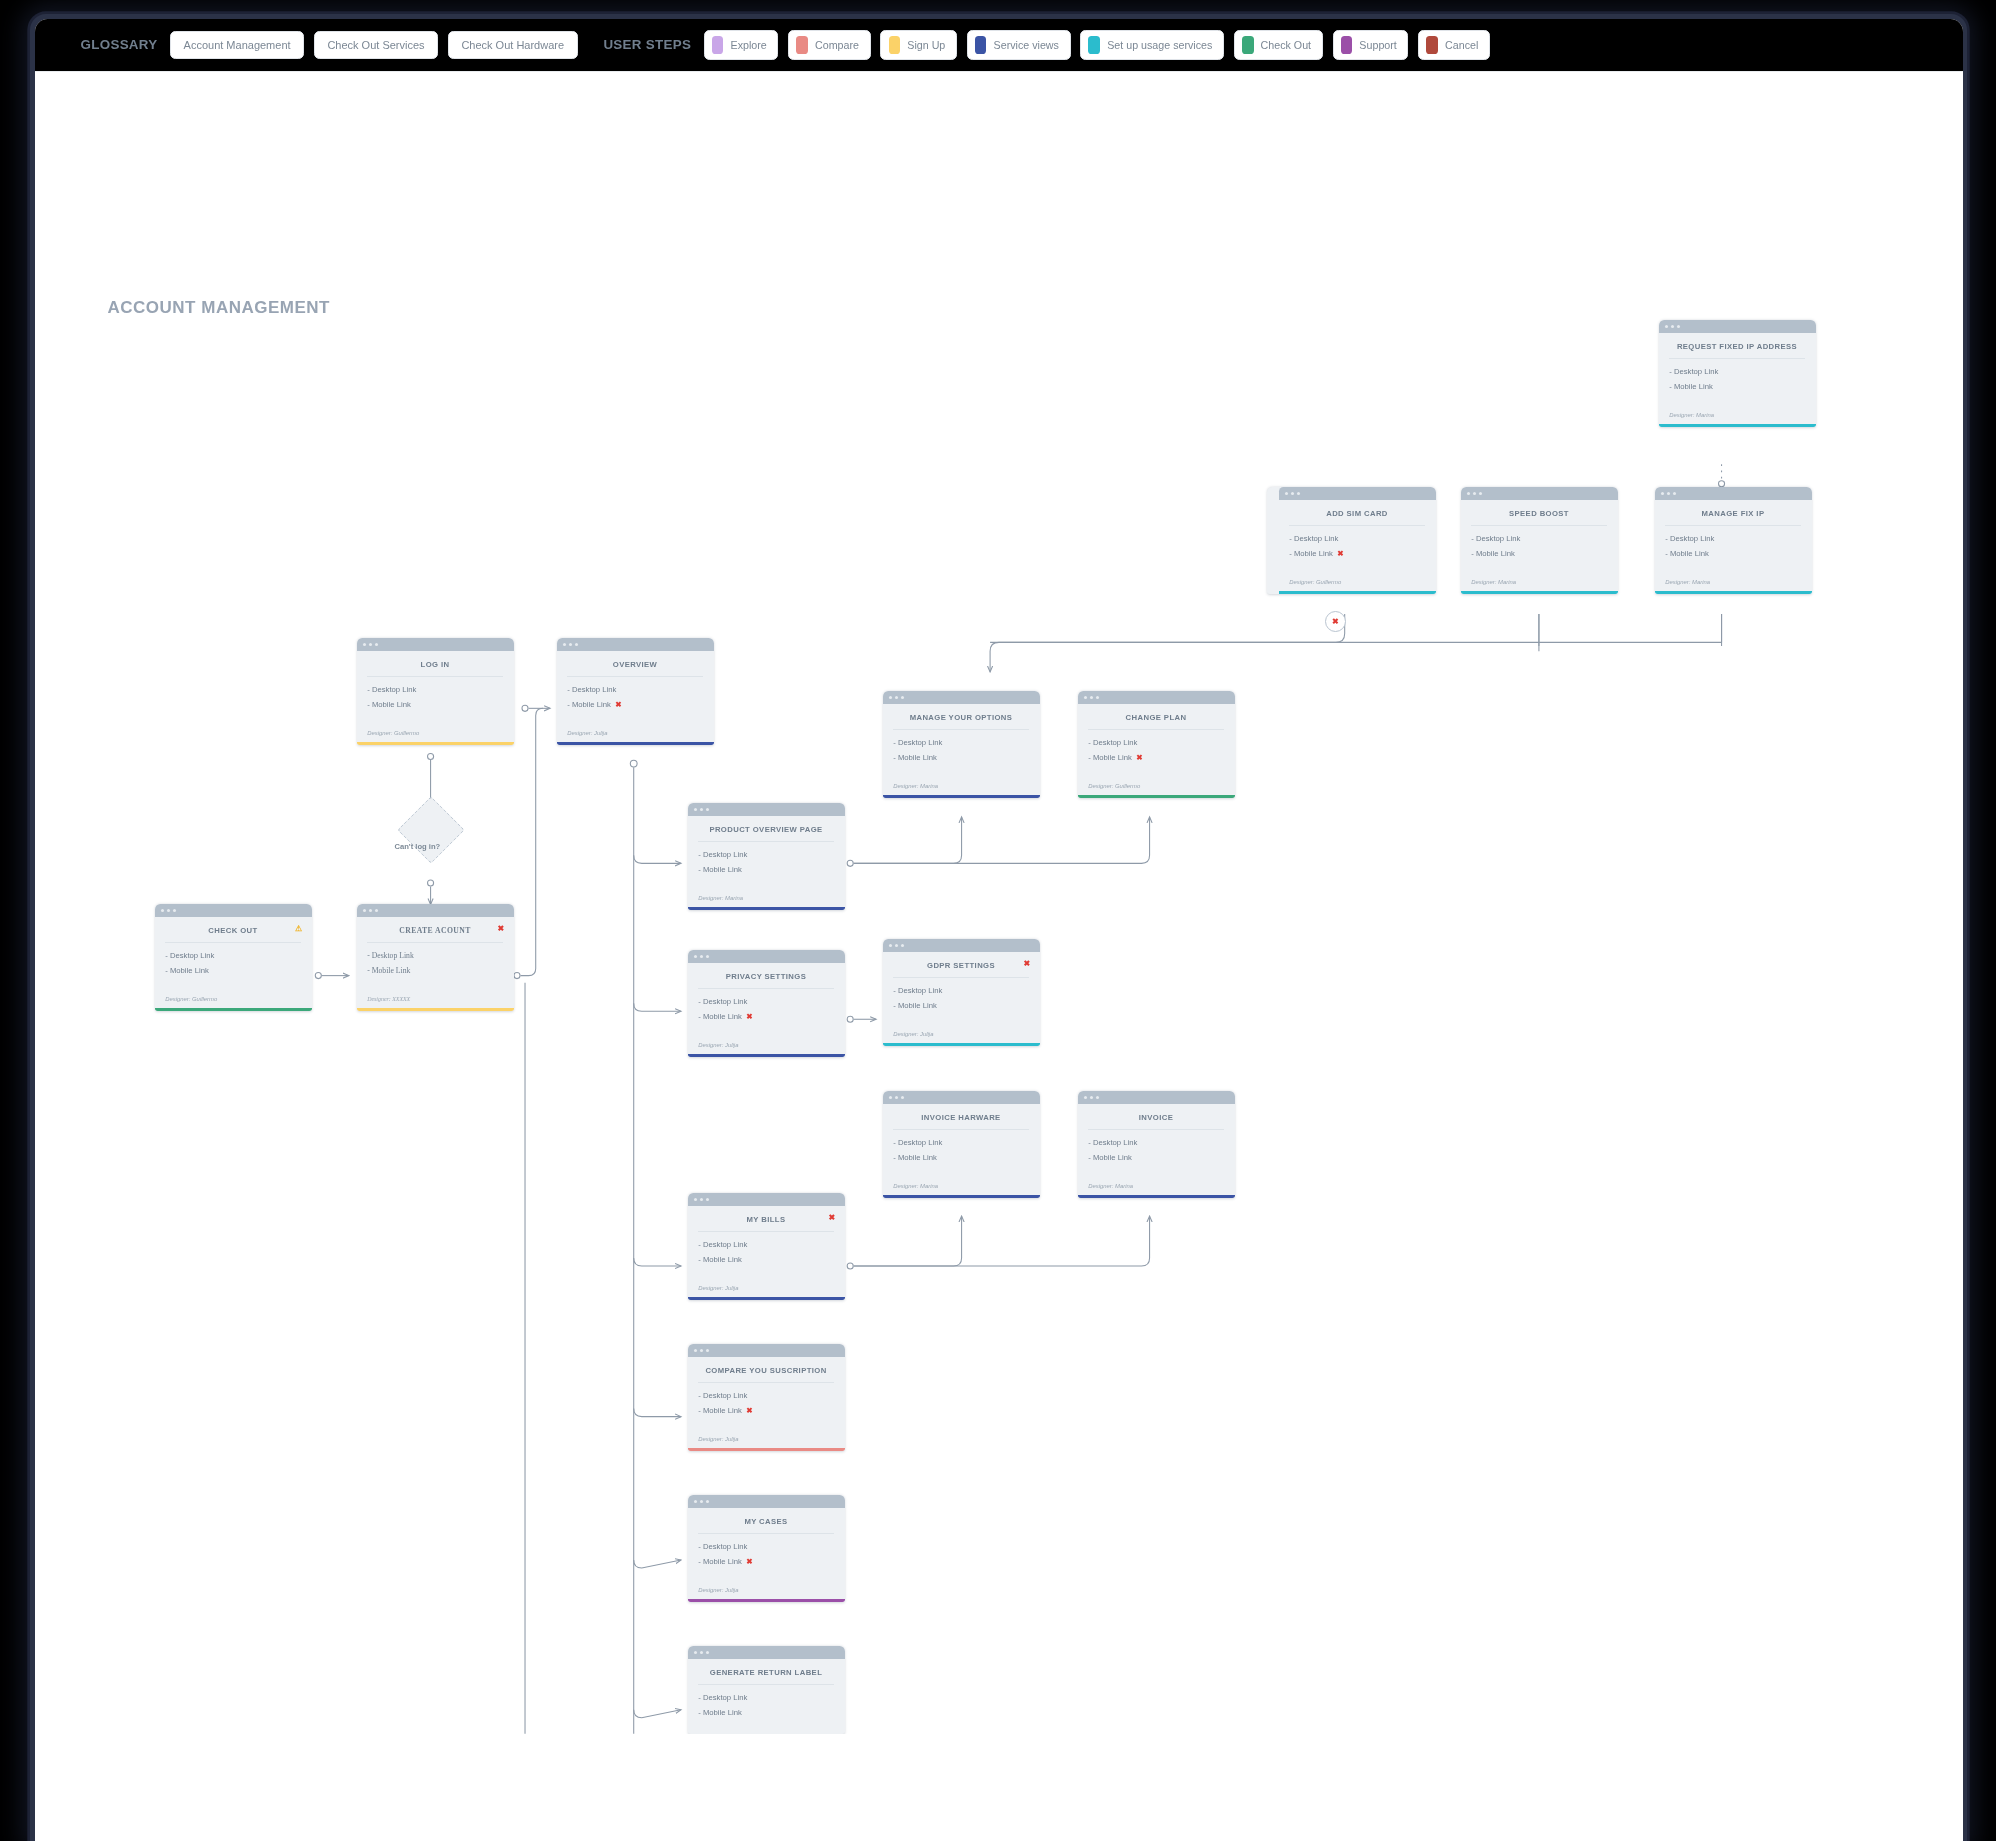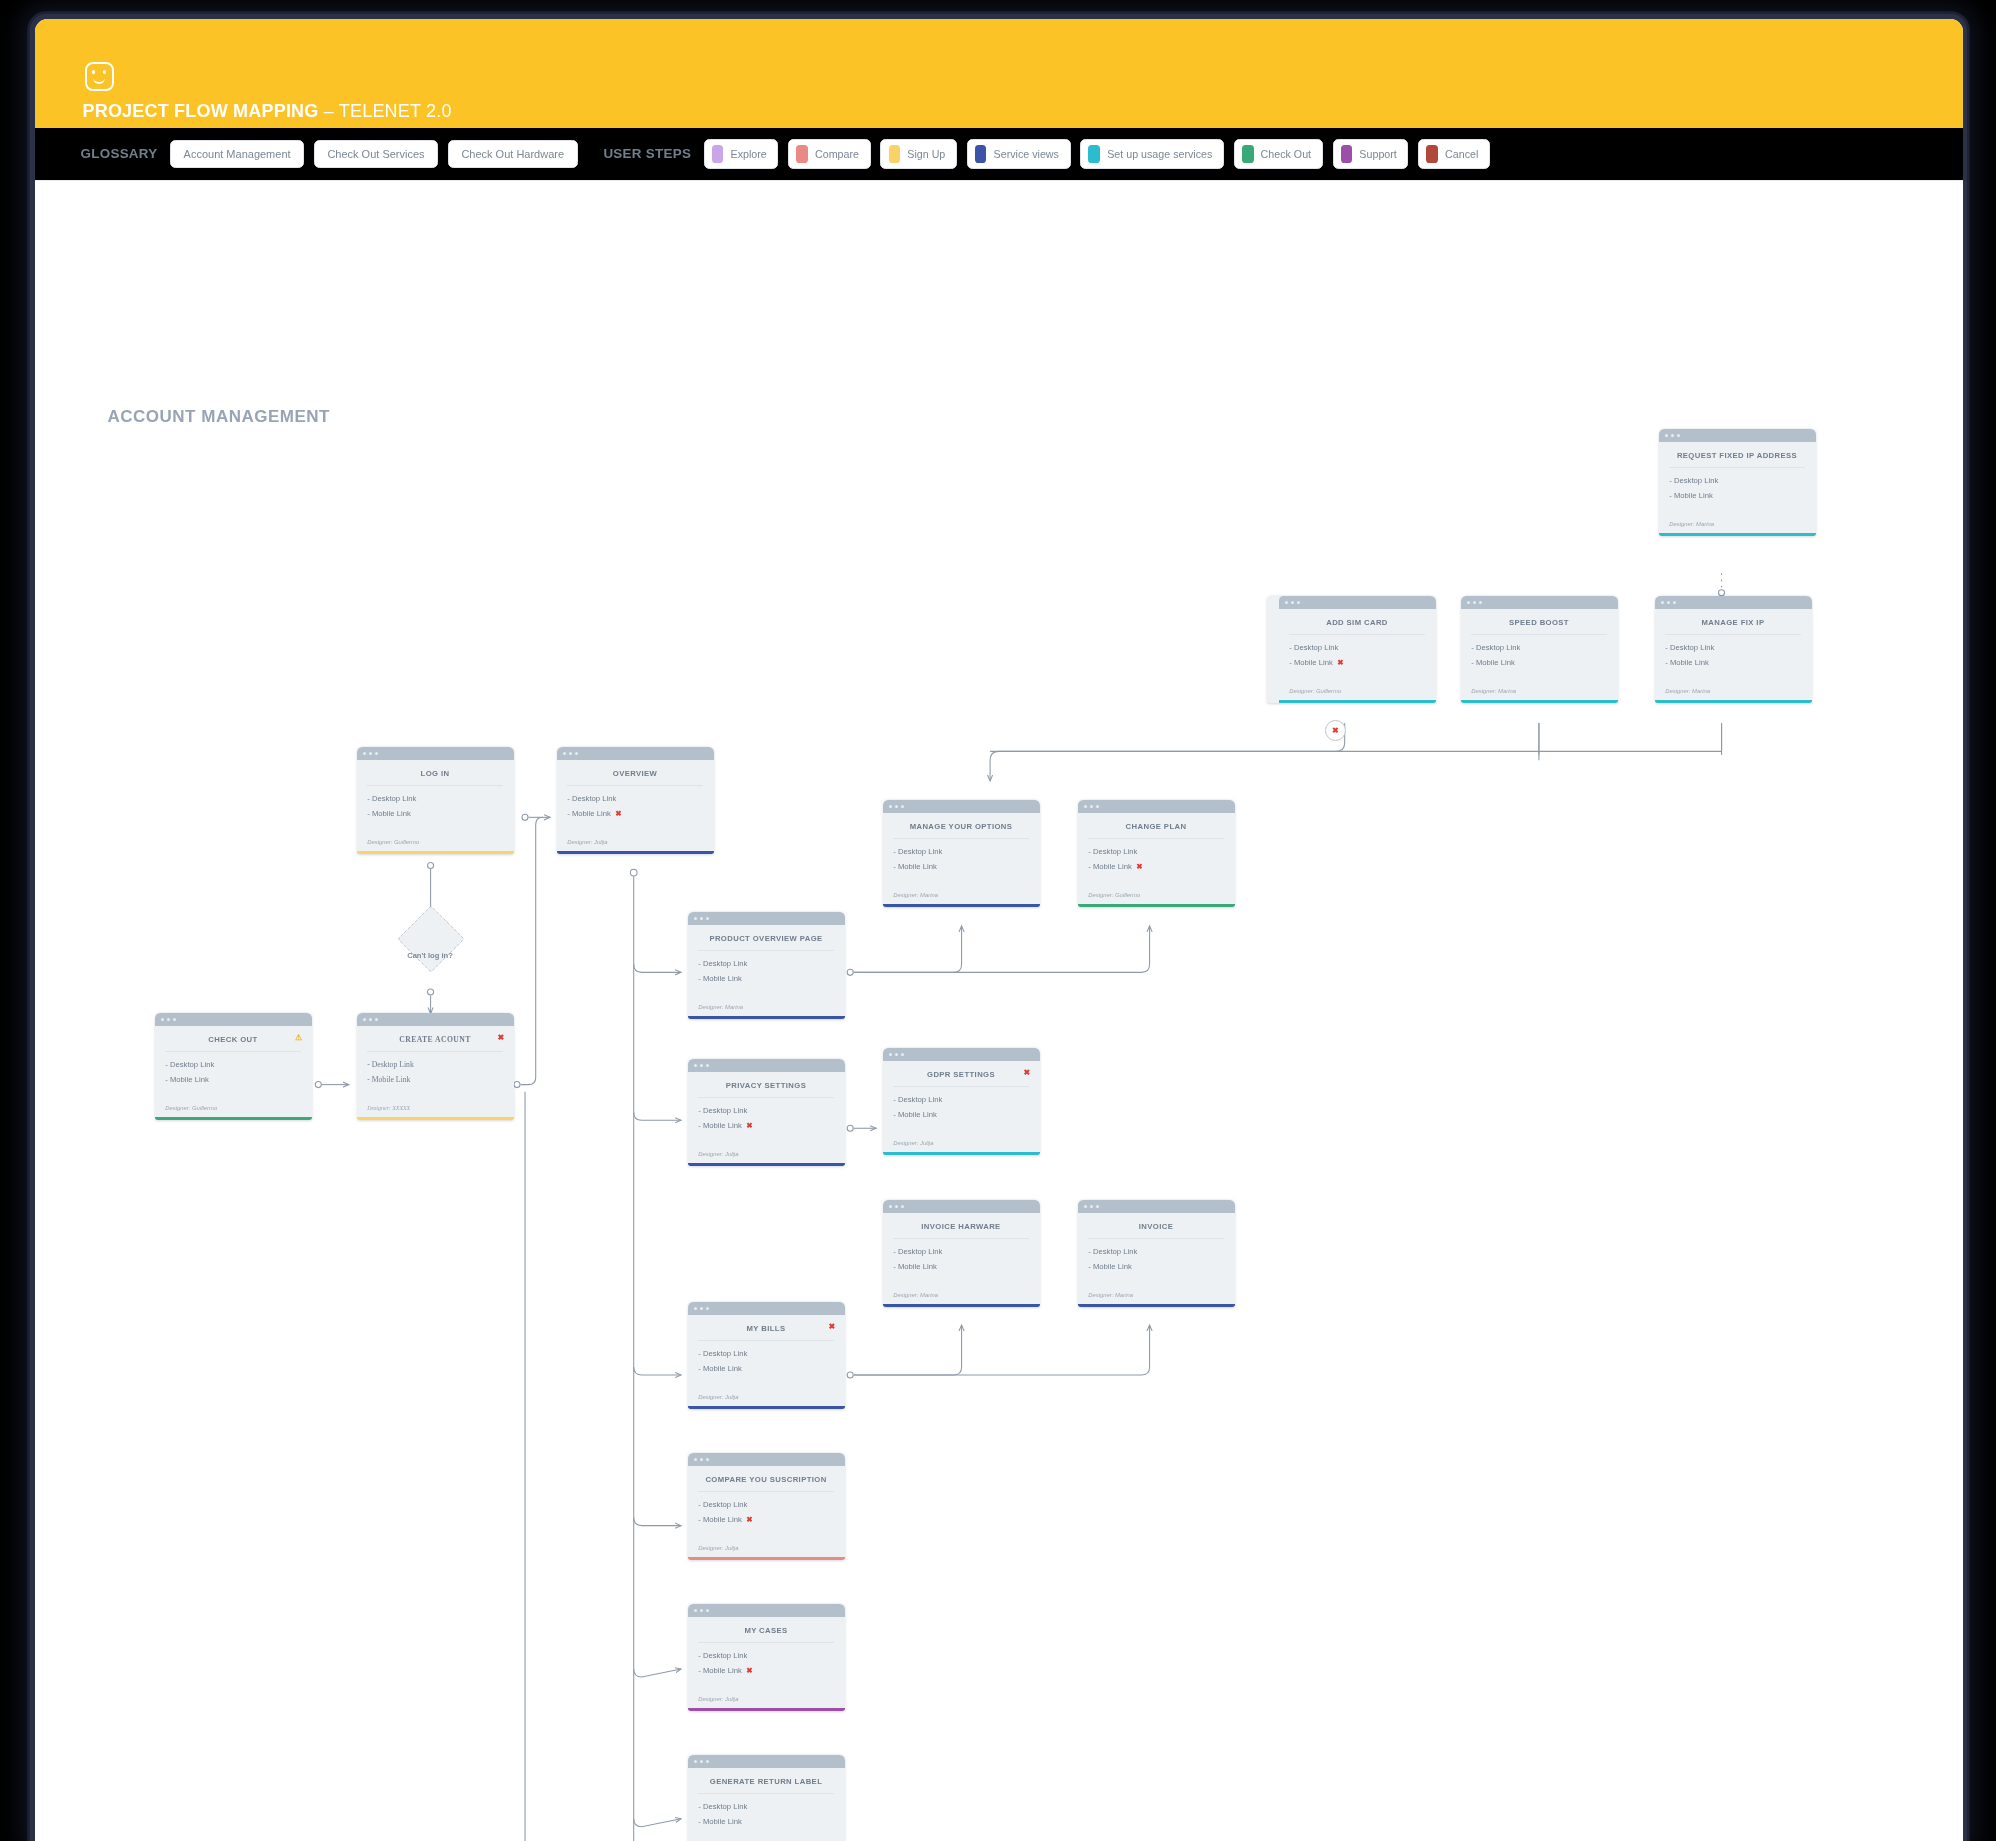--- a/index.html
+++ b/index.html
@@ -62,46 +62,36 @@
   .card .lines{padding:8px 10.7px 10.7px 10.7px;min-height:30px;}
   .card .li{font-size:7.7px;color:#6f7d8c;margin-bottom:6.2px;white-space:nowrap;}
   .card .li .x{color:#e03b34;font-weight:bold;margin-left:4.5px;font-size:7.6px;}
   .card .foot{padding:3.6px 10.7px 6.2px 10.7px;font-size:5.9px;color:#9aa6b2;font-style:italic;}
   .card .accent{height:2.7px;width:100%;}
 
   
   .diamond{position:absolute;width:46px;height:46px;background:#eef1f4;
     border:1.3px dashed #b9c4d0;transform:rotate(45deg);border-radius:3.6px;}
   .diamondLabel{position:absolute;font-size:7.6px;color:#7d8a97;font-weight:bold;
-    white-space:nowrap;text-align:center;}
+    white-space:nowrap;text-align:left;}
 
   
   #wires{position:absolute;left:0;top:0;width:1928px;height:1662px;pointer-events:none;}
 
   .xbadge{position:absolute;width:19.6px;height:19.6px;border-radius:50%;background:#fff;
     border:1.1px solid #b9c4d0;display:flex;align-items:center;justify-content:center;
     font-size:8px;color:#e03b34;font-weight:bold;}
 </style>
 </head>
 <body>
 
 <div id="screen">
   <div id="frame">
     <div id="frameInner">
 
-      <div id="hdr">
-        <div id="logo">
-          <span class="eye l"></span>
-            <span class="eye r"></span>
-            <span class="mouth"></span>
-        </div>
-        <div id="hdrTitle">
-          <span class="b">PROJECT FLOW MAPPING</span><span class="n"> – TELENET 2.0</span>
-        </div>
-      </div>
 
       <div id="legend">
         <div class="legendRow">
           <span class="legLabel">GLOSSARY</span>
           <div id="glossaryBtns" style="display:flex;align-items:center;">
               <div class="gbtn"><span>Account Management</span></div>
               <div class="gbtn"><span>Check Out Services</span></div>
               <div class="gbtn"><span>Check Out Hardware</span></div>
             </div>
           <span class="legLabel" style="margin-left:16px;">USER STEPS</span>

